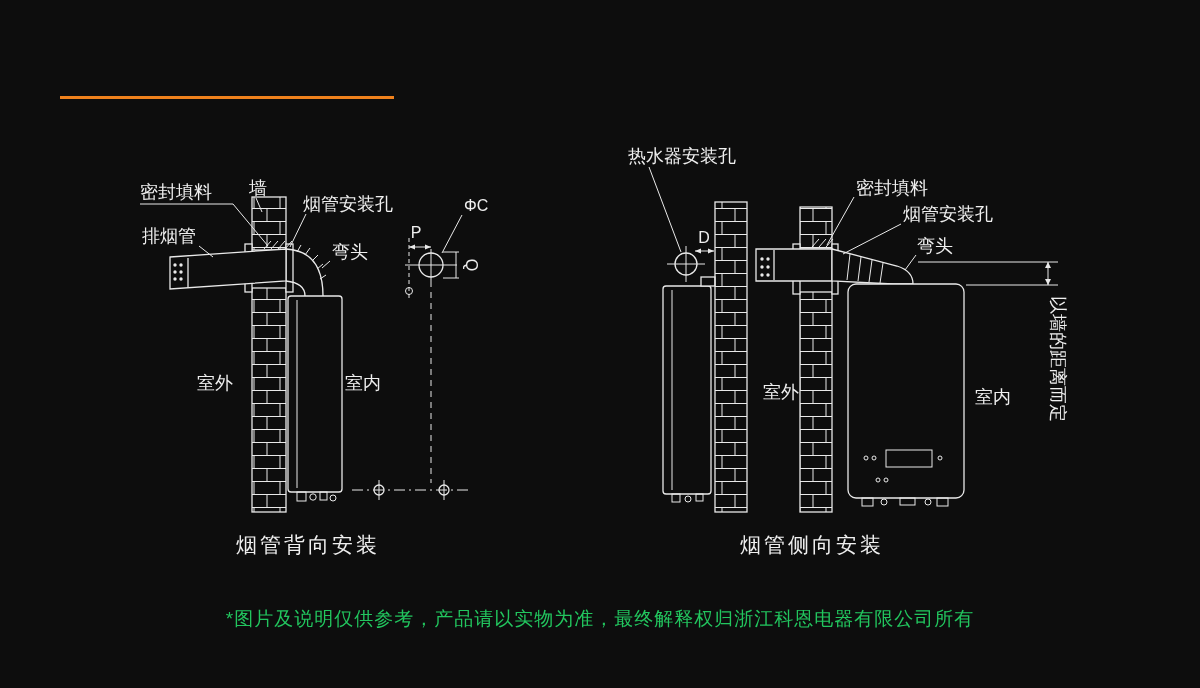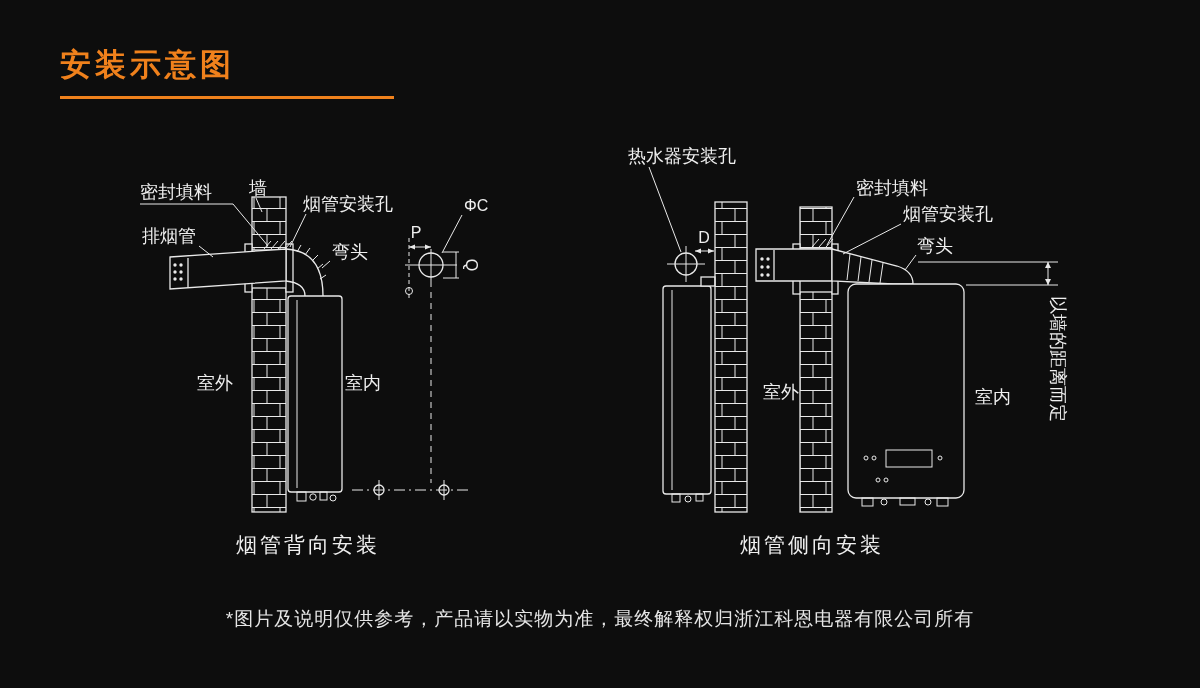--- a/index.html
+++ b/index.html
@@ -11,38 +11,37 @@
   .page-title {
     position:absolute; left:60px; top:44px;
     color:#f0811c; font-size:31px; font-weight:bold; letter-spacing:4px;
   }
   .title-underline {
     position:absolute; left:60px; top:96px; width:334px; height:3px;
     background:#f0811c;
   }
   .footer-note {
     position:absolute; left:0; top:606px; width:100%;
-    text-align:center; color:#e5e5e5; font-size:19px; letter-spacing:1px;
+    text-align:center; color:#22c55e; font-size:19px; letter-spacing:1px;
   }
   svg.diagram { position:absolute; left:0; top:0; }
   svg text { fill:#efefef; font-size:18px; font-family:"Liberation Sans", sans-serif; }
   svg text.dim { font-size:16px; }
   svg text.cap { font-size:21px; letter-spacing:3px; }
   .ln   { stroke:#e9e9e9; stroke-width:1.3; fill:none; }
   .thin { stroke:#e9e9e9; stroke-width:1;   fill:none; }
   .shape{ fill:#0d0d0d; stroke:#e9e9e9; stroke-width:1.3; }
   .dot  { fill:#e9e9e9; stroke:none; }
   .wall { fill:url(#brick); stroke:#e9e9e9; stroke-width:1.3; }
 </style>
 </head>
 <body>
 
 <div class="stage">
 
-  <div class="page-title">安装示意图</div>
   <div class="title-underline"></div>
 
   <svg class="diagram" width="1200" height="688" viewBox="0 0 1200 688">
     <defs>
       <pattern id="brick" patternUnits="userSpaceOnUse" width="26" height="26">
         <path d="M0 0.5 H26 M0 13.5 H26 M7 0 V13 M20 13 V26" stroke="#e9e9e9" stroke-width="1" fill="none"></path>
       </pattern>
     </defs>
 
     <g>

